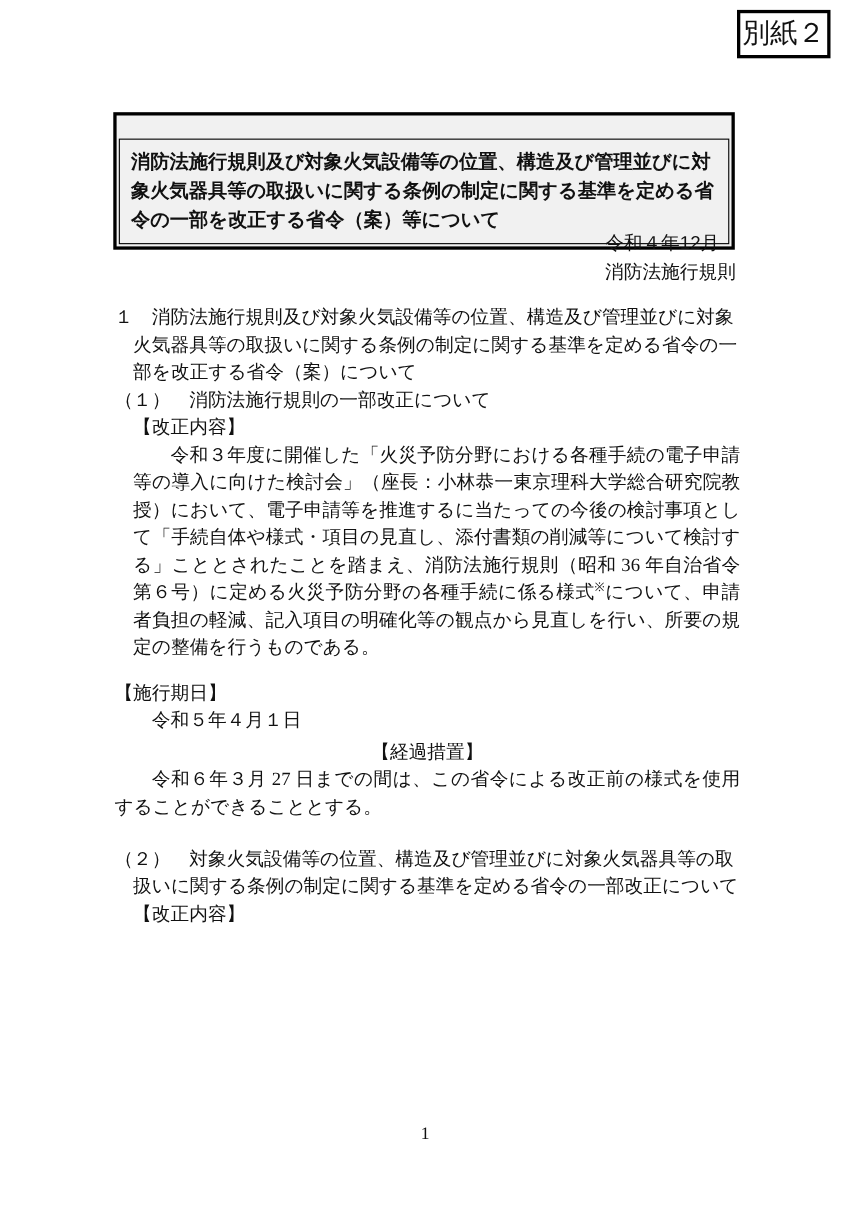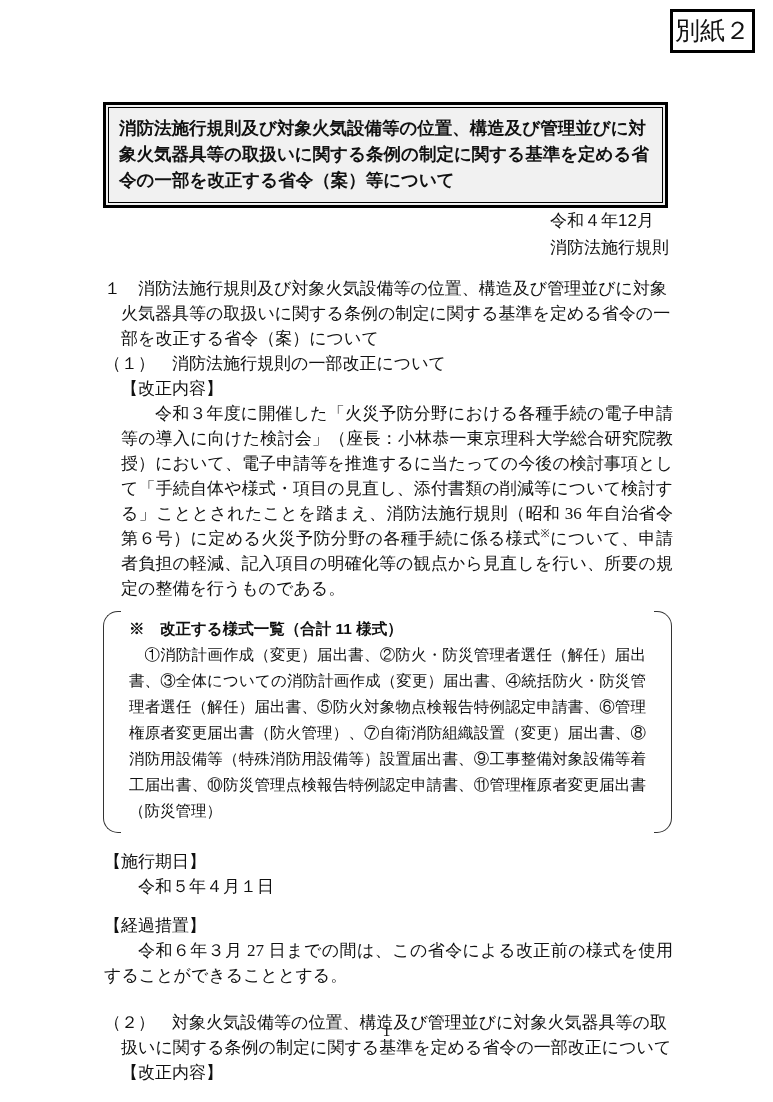--- a/index.html
+++ b/index.html
@@ -36,20 +36,21 @@
     background: #f1f1f1;
     padding: 2px;
   }
   .title-box-inner {
     border: 1px solid #000;
     padding: 7px 10px 9px;
     font-weight: bold;
     font-size: 17.5px;
     line-height: 26px;
     background: #f1f1f1;
+    margin-top: 19px;
   }
 
   
   .date-block {
     position: absolute;
     top: 207px;
     right: 104px;
     text-align: left;
     font-size: 17px;
     line-height: 27px;
@@ -102,21 +103,21 @@
   }
   .note-box::after {
     right: 0;
     border: 1.5px solid #333;
     border-left: none;
     border-radius: 0 15px 15px 0;
   }
   .note-heading { font-weight: bold; font-size: 15.5px; }
   .note-body { text-indent: 1em; text-align: justify; }
 
-  .mt14 { margin-top: 14px; }
+  .mt14 { margin-top: 4px; text-align: center; }
   .mt16 { margin-top: 16px; }
   .mt22 { margin-top: 22px; }
   .enforcement-date { padding-left: 34px; }
   .trans-para { text-indent: 2em; text-align: justify; }
 
   .page-number {
     position: absolute;
     top: 1022px;
     left: 0;
     right: 0;
@@ -141,24 +142,20 @@
 <div class="main">
 
   <div class="hang1 gothic">１　消防法施行規則及び対象火気設備等の位置、構造及び管理並びに対象火気器具等の取扱いに関する条例の制定に関する基準を定める省令の一部を改正する省令（案）について</div>
 
   <div class="hang1 gothic">（１）　消防法施行規則の一部改正について</div>
 
   <div class="label-indent gothic">【改正内容】</div>
 
   <p class="para"><span>令和３年度に開催した「火災予防分野における各種手続の電子申請等の導入に向けた検討会」（座長：小林恭一東京理科大学総合研究院教授）において、電子申請等を推進するに当たっての今後の検討事項として「手続自体や様式・項目の見直し、添付書類の削減等について検討する」こととされたことを踏まえ、消防法施行規則（昭和 36 年自治省令第６号）に定める火災予防分野の各種手続に係る様式</span><sup>※</sup><span>について、申請者負担の軽減、記入項目の明確化等の観点から見直しを行い、所要の規定の整備を行うものである。</span></p>
 
-  <div class="note-box">
-    <div class="note-heading gothic">※　改正する様式一覧（合計 11 様式）</div>
-    <div class="note-body">①消防計画作成（変更）届出書、②防火・防災管理者選任（解任）届出書、③全体についての消防計画作成（変更）届出書、④統括防火・防災管理者選任（解任）届出書、⑤防火対象物点検報告特例認定申請書、⑥管理権原者変更届出書（防火管理）、⑦自衛消防組織設置（変更）届出書、⑧消防用設備等（特殊消防用設備等）設置届出書、⑨工事整備対象設備等着工届出書、⑩防災管理点検報告特例認定申請書、⑪管理権原者変更届出書（防災管理）</div>
-  </div>
 
   <div class="mt16 gothic">【施行期日】</div>
   <div class="enforcement-date">令和５年４月１日</div>
 
   <div class="mt14 gothic">【経過措置】</div>
   <p class="trans-para">令和６年３月 27 日までの間は、この省令による改正前の様式を使用することができることとする。</p>
 
   <div class="mt22 hang1 gothic">（２）　対象火気設備等の位置、構造及び管理並びに対象火気器具等の取扱いに関する条例の制定に関する基準を定める省令の一部改正について</div>
 
   <div class="label-indent gothic">【改正内容】</div>

